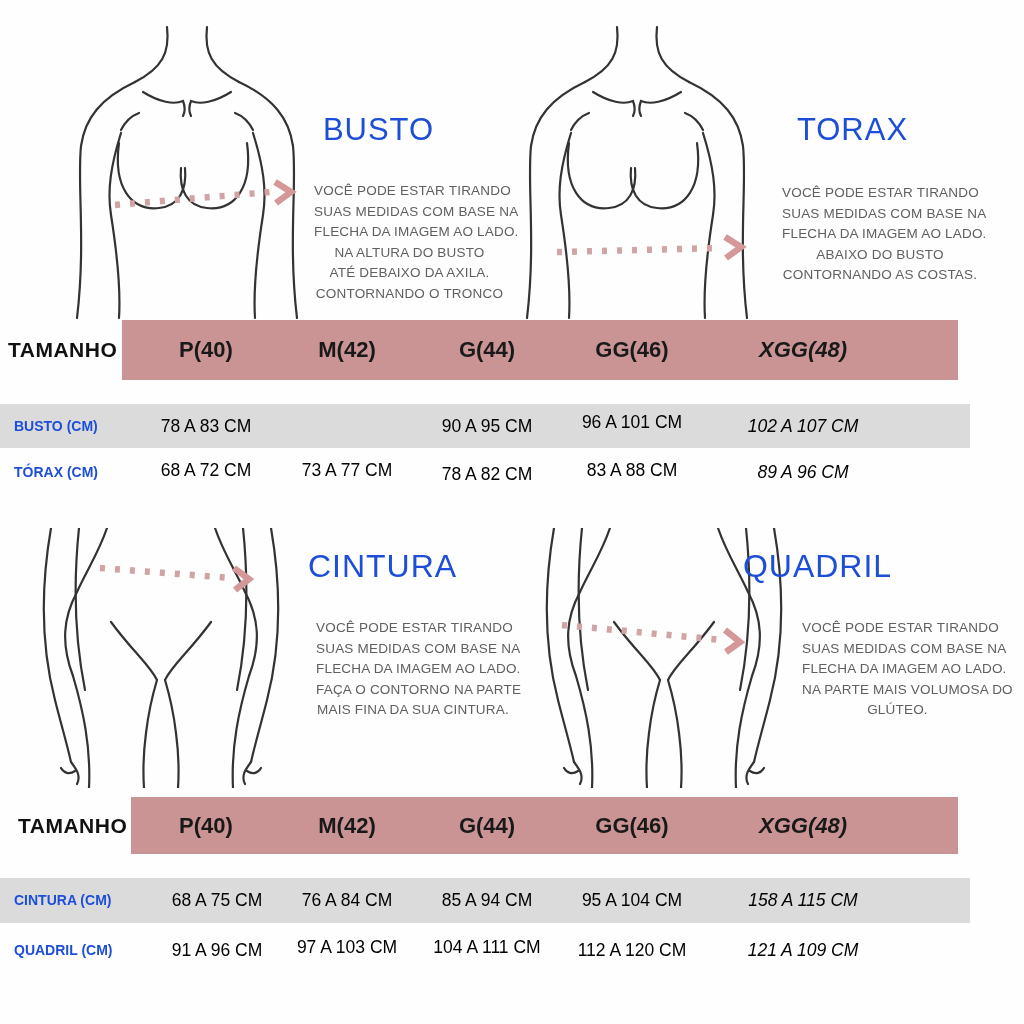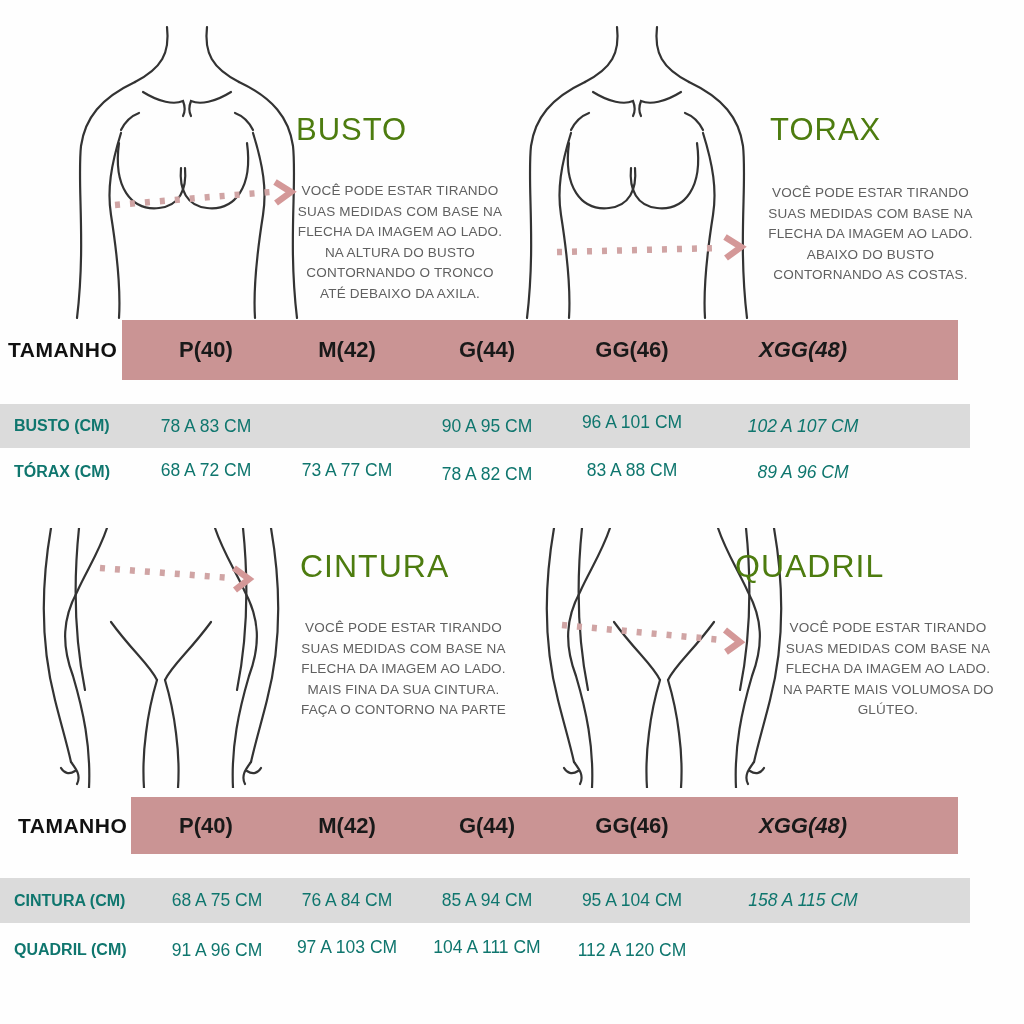--- a/index.html
+++ b/index.html
@@ -3,46 +3,46 @@
 <meta charset="utf-8">
 <style>
   html,body{margin:0;padding:0;}
   body{
     width:1024px;height:1024px;position:relative;overflow:hidden;
     background:#fefefe;
     font-family:"Liberation Sans", sans-serif;
   }
   .fig{position:absolute;}
   .section-title{
-    position:absolute;
-    font-size:31px;font-weight:400;letter-spacing:1px;color:#4d7c0f;
+    position:absolute;text-align:center;
+    font-size:31px;font-weight:400;letter-spacing:1px;color:#1d4ed8;
     white-space:nowrap;
   }
   .para{
     position:absolute;text-align:center;color:#606060;
     font-size:13.5px;line-height:20.5px;letter-spacing:.2px;
   }
-  .para div{white-space:nowrap;}
+  .para div{white-space:nowrap;padding-left:19px;}
   .tableblock{position:absolute;left:0;width:1024px;}
   .band{position:absolute;top:0;background:#ca9494;}
   .tam{
     position:absolute;top:0;font-weight:700;font-size:21px;color:#111;
     letter-spacing:.5px;
   }
   .hcell{
     position:absolute;top:0;text-align:center;
     font-weight:700;font-size:22px;color:#191919;
   }
   .grayrow{position:absolute;left:0;width:970px;background:#dbdbdb;}
   .rlabel{
-    position:absolute;left:14px;font-weight:700;font-size:16px;color:#0f766e;
+    position:absolute;left:14px;font-weight:700;font-size:14px;color:#1d4ed8;
     white-space:nowrap;
   }
   .vcell{
-    position:absolute;text-align:center;font-size:17.5px;color:#0f766e;
+    position:absolute;text-align:center;font-size:17.5px;color:#000000;
     white-space:nowrap;
   }
   .c1{left:135px;width:142px;}
   .c2{left:277px;width:140px;}
   .c3{left:417px;width:140px;}
   .c4{left:557px;width:150px;}
   .c5{left:707px;width:192px;font-style:italic;}
 </style>
 </head>
 <body>
@@ -86,22 +86,22 @@
   <path d="M220,157 L236,167 L221,178" fill="none" stroke="#d49898" stroke-width="6.5"></path>
 </svg>
 
 <div class="section-title" style="left:296px;top:112px;width:165px">BUSTO</div>
 
 <div class="para" style="left:295px;top:181px;width:210px">
   <div>VOCÊ PODE ESTAR TIRANDO</div>
   <div>SUAS MEDIDAS COM BASE NA</div>
   <div>FLECHA DA IMAGEM AO LADO.</div>
   <div>NA ALTURA DO BUSTO</div>
+  <div>ATÉ DEBAIXO DA AXILA.</div>
   <div>CONTORNANDO O TRONCO</div>
-  <div>ATÉ DEBAIXO DA AXILA.</div>
 </div>
 
 <svg class="fig" style="left:505px;top:25px" width="255" height="295" viewBox="0 0 255 295">
   <use href="#fig-torso"></use>
   <line x1="52" y1="227" x2="216" y2="223" stroke="#d0a4a4" stroke-width="6.5" stroke-dasharray="5 10"></line>
   <path d="M220,212 L236,222 L221,233" fill="none" stroke="#d49898" stroke-width="6.5"></path>
 </svg>
 
 <div class="section-title" style="left:770px;top:112px;width:165px">TORAX</div>
 
@@ -142,22 +142,22 @@
   <line x1="85" y1="40" x2="216" y2="50" stroke="#d0a4a4" stroke-width="6.5" stroke-dasharray="5 10"></line>
   <path d="M219,40 L234,51 L220,62" fill="none" stroke="#d49898" stroke-width="6.5"></path>
 </svg>
 
 <div class="section-title" style="left:300px;top:548px;width:165px;font-size:32px">CINTURA</div>
 
 <div class="para" style="left:297px;top:618px;width:213px">
   <div>VOCÊ PODE ESTAR TIRANDO</div>
   <div>SUAS MEDIDAS COM BASE NA</div>
   <div>FLECHA DA IMAGEM AO LADO.</div>
+  <div>FAÇA O CONTORNO NA PARTE</div>
   <div>MAIS FINA DA SUA CINTURA.</div>
-  <div>FAÇA O CONTORNO NA PARTE</div>
 </div>
 
 <svg class="fig" style="left:518px;top:528px" width="295" height="260" viewBox="0 0 295 260">
   <use href="#fig-lower"></use>
   <line x1="44" y1="97" x2="204" y2="112" stroke="#d0a4a4" stroke-width="6.5" stroke-dasharray="5 10"></line>
   <path d="M207,102 L222,114 L208,124" fill="none" stroke="#d49898" stroke-width="6.5"></path>
 </svg>
 
 <div class="section-title" style="left:735px;top:548px;width:165px;font-size:32px">QUADRIL</div>
 
@@ -184,13 +184,14 @@
   <div class="vcell c2" style="top:81px;line-height:45px">76 A 84 CM</div>
   <div class="vcell c3" style="top:81px;line-height:45px">85 A 94 CM</div>
   <div class="vcell c4" style="top:81px;line-height:45px">95 A 104 CM</div>
   <div class="vcell c5" style="top:81px;line-height:45px">158 A 115 CM</div>
 
   <div class="rlabel" style="top:131px;line-height:44px">QUADRIL (CM)</div>
   <div class="vcell c1" style="top:131px;line-height:44px;left:152px;width:130px">91 A 96 CM</div>
   <div class="vcell c2" style="top:128px;line-height:44px">97 A 103 CM</div>
   <div class="vcell c3" style="top:128px;line-height:44px">104 A 111 CM</div>
   <div class="vcell c4" style="top:131px;line-height:44px">112 A 120 CM</div>
+  <div class="vcell c5" style="top:131px;line-height:44px">121 A 109 CM</div>
 </div>
 
 </body></html>

